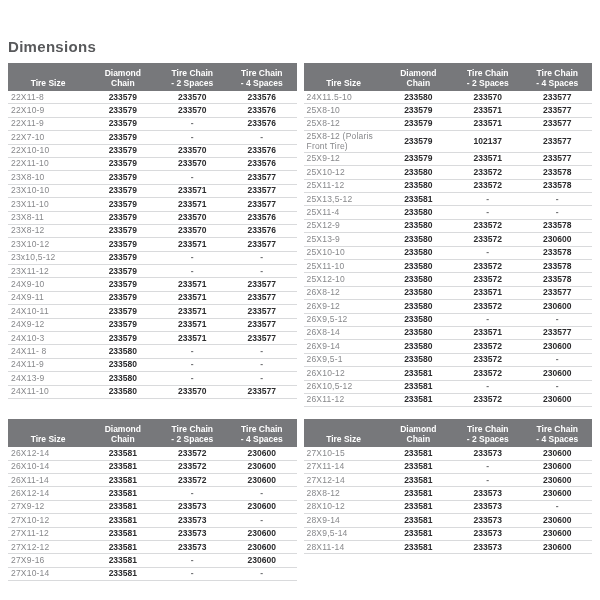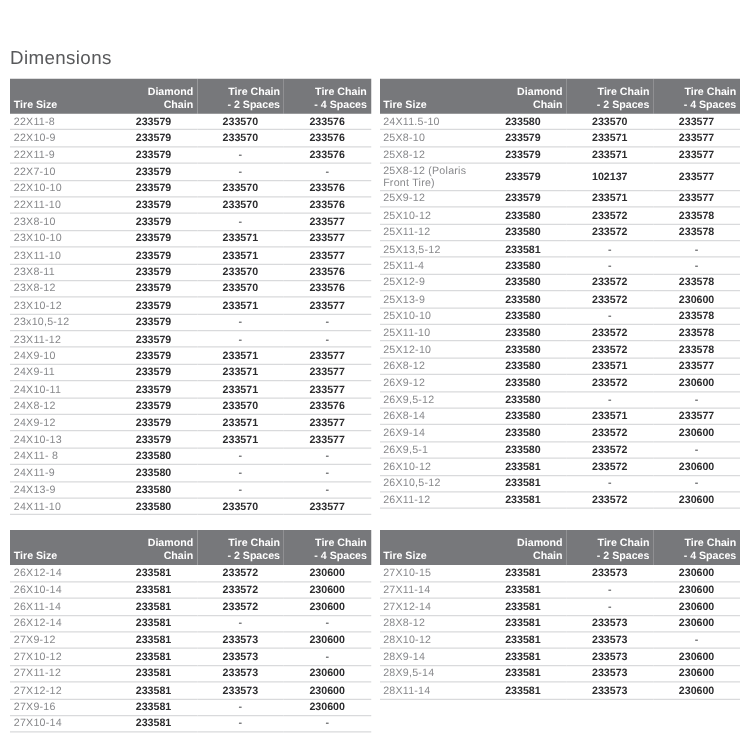--- a/index.html
+++ b/index.html
@@ -12,21 +12,21 @@
     position: relative;
     width: 600px;
     height: 600px;
     background: #ffffff;
     overflow: hidden;
   }
   .page-title {
     margin: 0;
     padding: 38px 8px 8px 8px;
     font-size: 15px;
-    font-weight: 400;
+    font-weight: 700;
     color: #58595b;
     letter-spacing: 0.3px;
     border-radius: 15px;
   }
   .tables-grid {
     display: grid;
     grid-template-columns: 1fr 1fr;
     column-gap: 7px;
     row-gap: 12px;
     padding: 0 8px;
@@ -40,22 +40,22 @@
   }
   table.chain-table thead th {
     background: #77787b;
     color: #ffffff;
     font-weight: bold;
     vertical-align: bottom;
     padding: 3px 3px 3px 3px;
     line-height: 1.2;
     height: 22px;
   }
-  th.col-tire  { width: 28%; text-align: left; }
-  th.col-num   { width: 24%; text-align: right; }
+  th.col-tire  { width: 28%; text-align: center; }
+  th.col-num   { width: 24%; text-align: center; }
   table.chain-table tbody td {
     border-bottom: 1px solid #d9dadc;
     padding: 1px 3px;
     height: 10.4px;
     line-height: 1.1;
     vertical-align: middle;
     overflow: hidden;
   }
   td.tire {
     color: #87888b;
@@ -197,33 +197,27 @@
             <td class="num">233571</td>
             <td class="num">233577</td>
           </tr>
           <tr>
             <td class="tire">24X10-11</td>
             <td class="num">233579</td>
             <td class="num">233571</td>
             <td class="num">233577</td>
           </tr>
           <tr>
-            <td class="tire">24X8-12</td>
-            <td class="num">233579</td>
-            <td class="num">233570</td>
-            <td class="num">233576</td>
-          </tr>
-          <tr>
             <td class="tire">24X9-12</td>
             <td class="num">233579</td>
             <td class="num">233571</td>
             <td class="num">233577</td>
           </tr>
           <tr>
-            <td class="tire">24X10-13</td>
+            <td class="tire">24X10-3</td>
             <td class="num">233579</td>
             <td class="num">233571</td>
             <td class="num">233577</td>
           </tr>
           <tr>
             <td class="tire">24X11- 8</td>
             <td class="num">233580</td>
             <td class="num dash">-</td>
             <td class="num dash">-</td>
           </tr>

